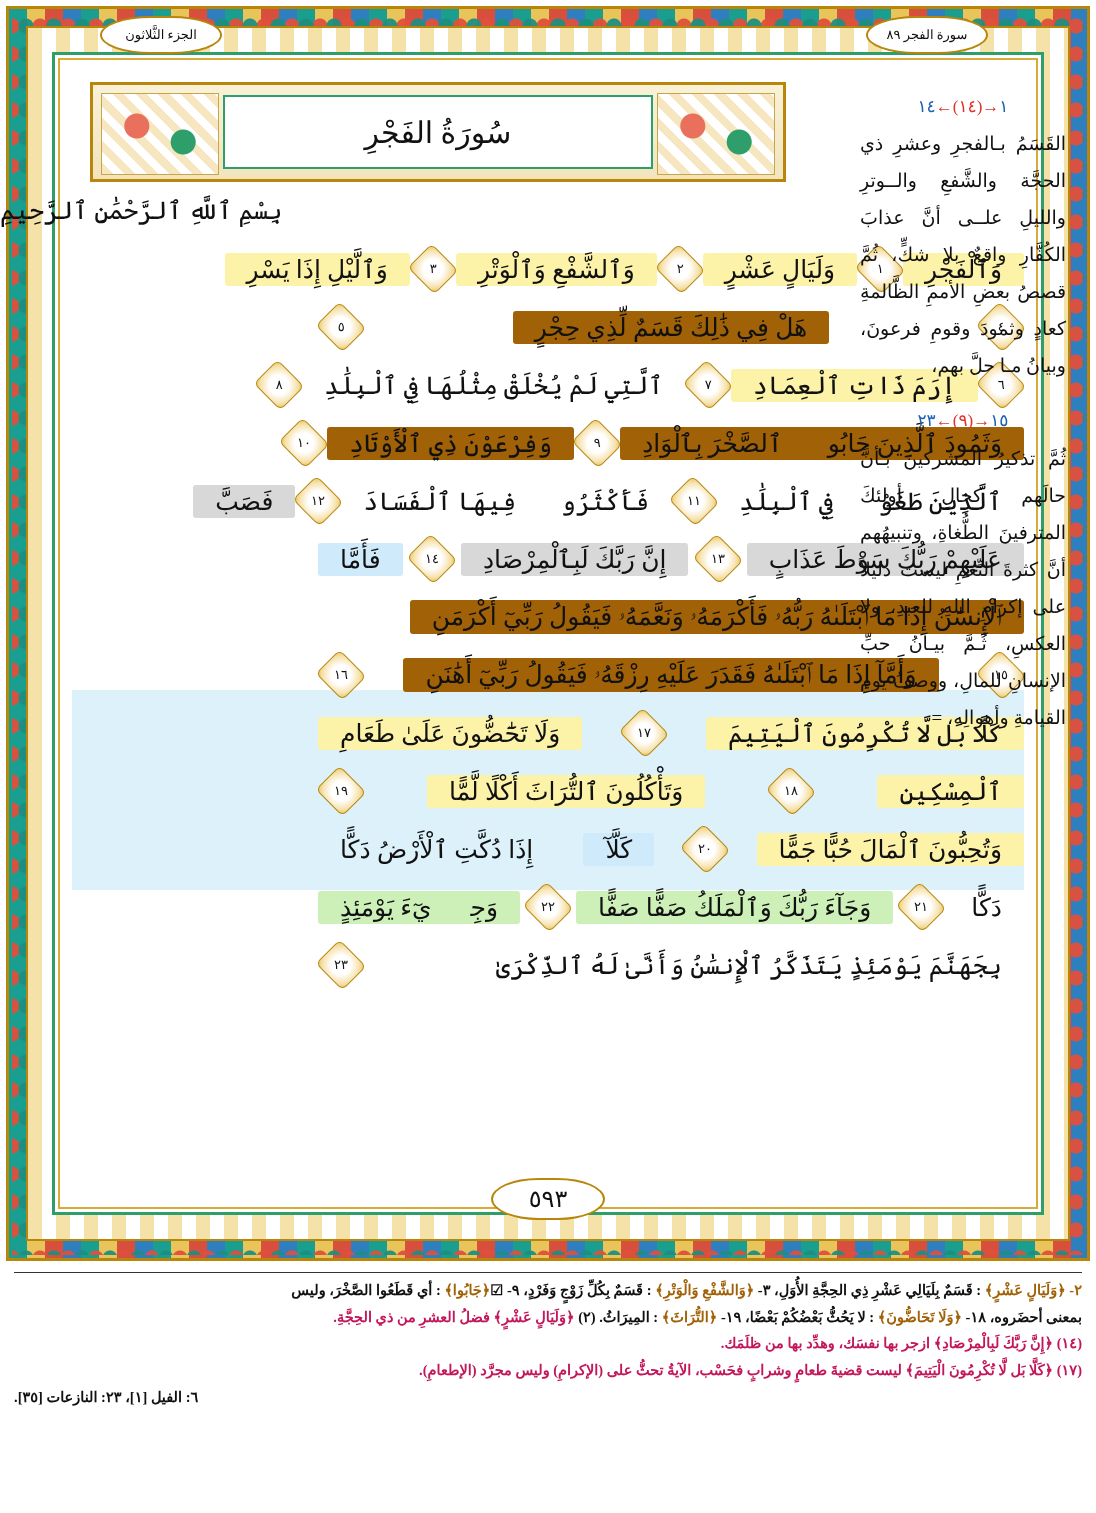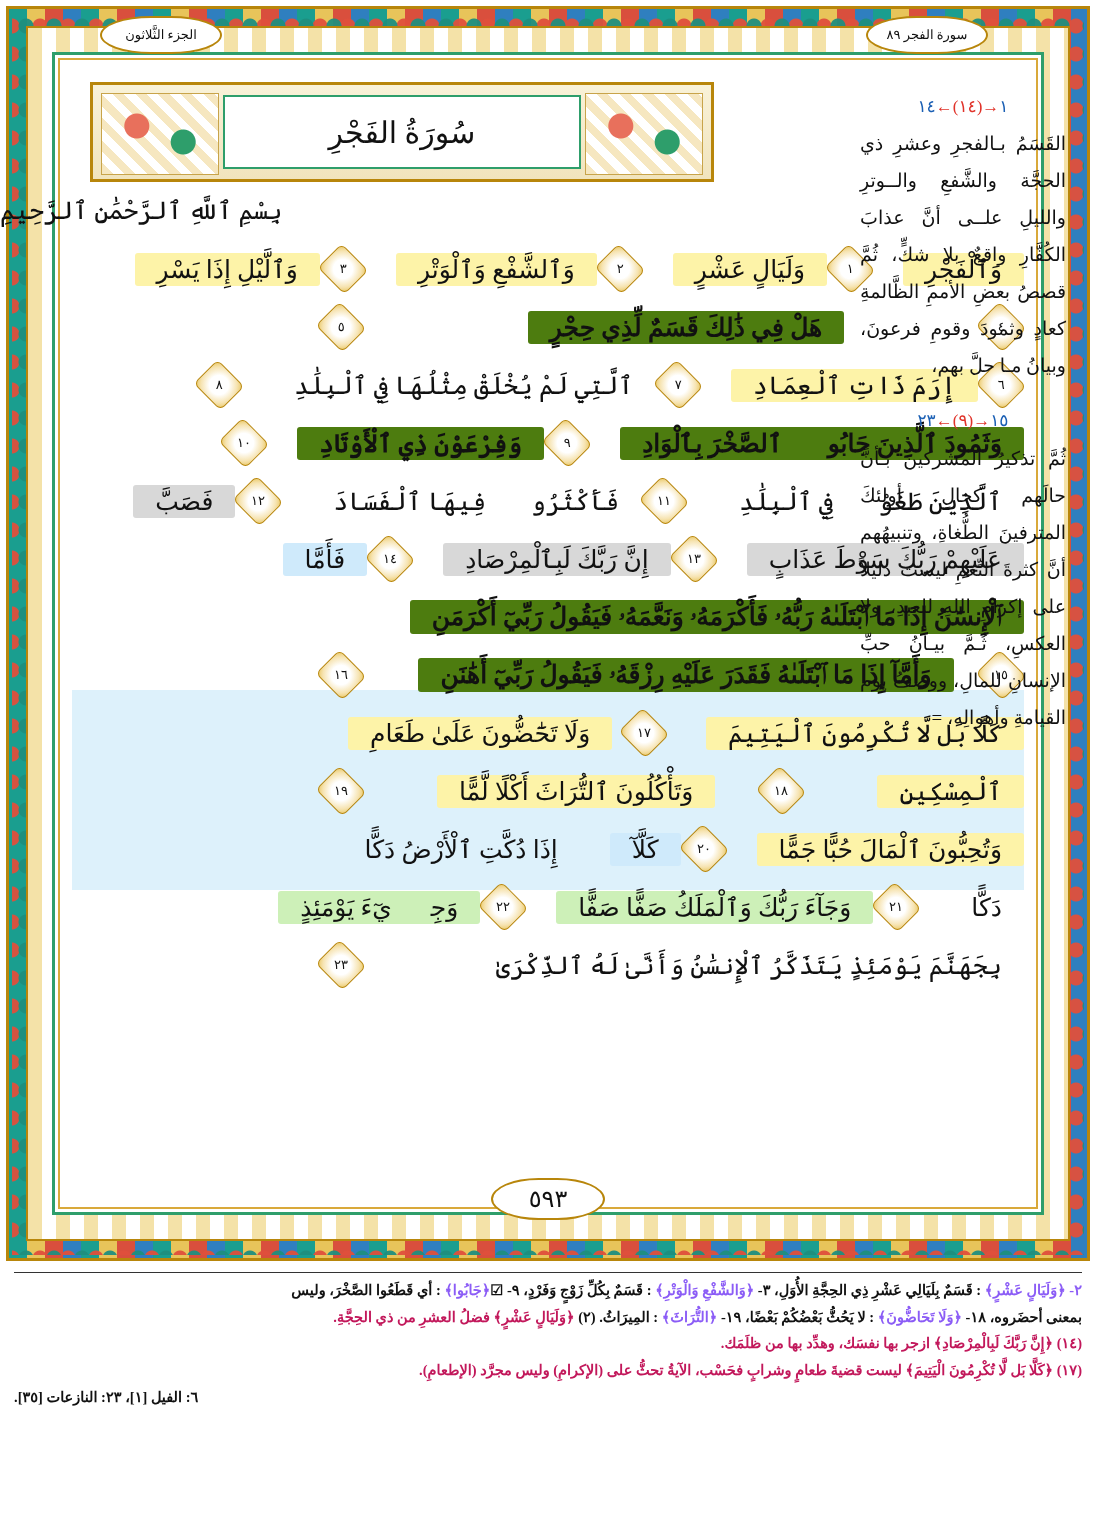--- a/index.html
+++ b/index.html
@@ -91,21 +91,21 @@
     font-family: "Liberation Serif", serif;
   }
   .medallion.right { right: 108px; text-align: center; }
   .medallion.left  { left: 100px; }
 
   
   .surah-band {
     position: absolute;
     left: 90px;
     top: 82px;
-    width: 624px;
+    width: 696px;
     height: 100px;
     border: 3px solid #b8860b;
     background:
       linear-gradient(#f9f2d8, #f1e4bd);
     box-sizing: border-box;
     z-index: 5;
   }
   .surah-band .inner-frame {
     position: absolute;
     left: 130px; right: 130px; top: 10px; bottom: 10px;
@@ -175,23 +175,23 @@
     display: flex;
     flex-direction: row;
     align-items: center;
     justify-content: space-between;
     height: 58px;
     font-size: 25px;
     color: #111;
     white-space: nowrap;
     direction: rtl;
   }
-  .seg { padding: 2px 22px; border-radius: 3px; margin-left: 30px; }
+  .seg { padding: 2px 22px; border-radius: 3px; }
   .hl-yellow { background: #fdf3a8; }
-  .hl-pink   { background: #4d7c0f; font-weight: bold; }
+  .hl-pink   { background: #a16207; }
   .hl-gray   { background: #d8d8d8; }
   .hl-blue   { background: #cfeafb; }
   .hl-green  { background: #cdf0b8; }
   .hl-none   { background: transparent; }
 
   .blue-block {
     position: absolute;
     left: 72px; right: 72px;
     background: #ddf1fb;
     z-index: 1;
@@ -262,21 +262,21 @@
     position: absolute;
     left: 14px;
     right: 14px;
     top: 1278px;
     direction: rtl;
     font-size: 14.5px;
     line-height: 1.7;
     color: #111;
   }
   .fn-line { margin: 0 0 2px 0; }
-  .fn-blue { color: #8b5cf6; }
+  .fn-blue { color: #a16207; }
   .fn-pink { color: #c2185b; }
   .fn-black { color: #111; }
   .fn-bold { font-weight: bold; }
   .fn-last { text-align: left; direction: rtl; }
   .rule {
     position: absolute;
     left: 14px; right: 14px;
     top: 1272px;
     border-top: 1px solid #333;
   }

